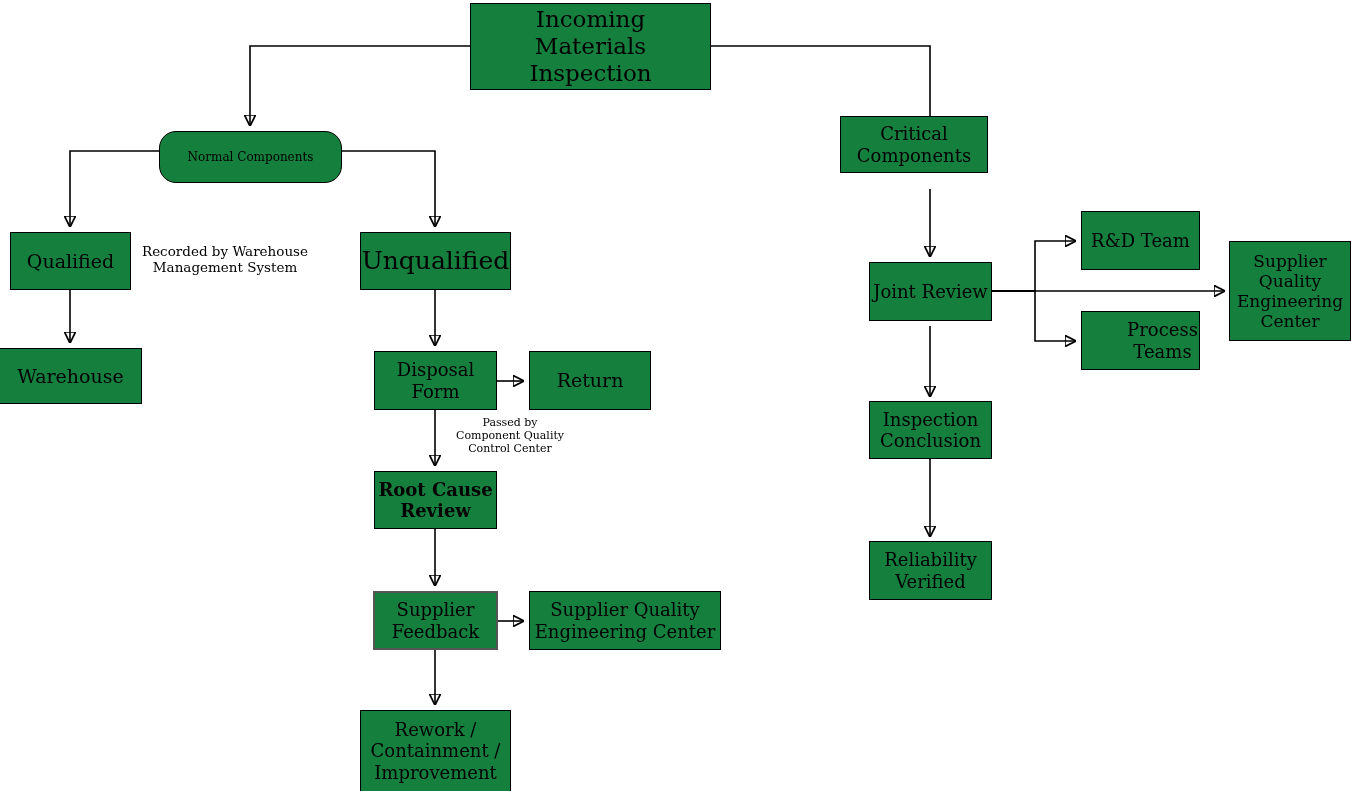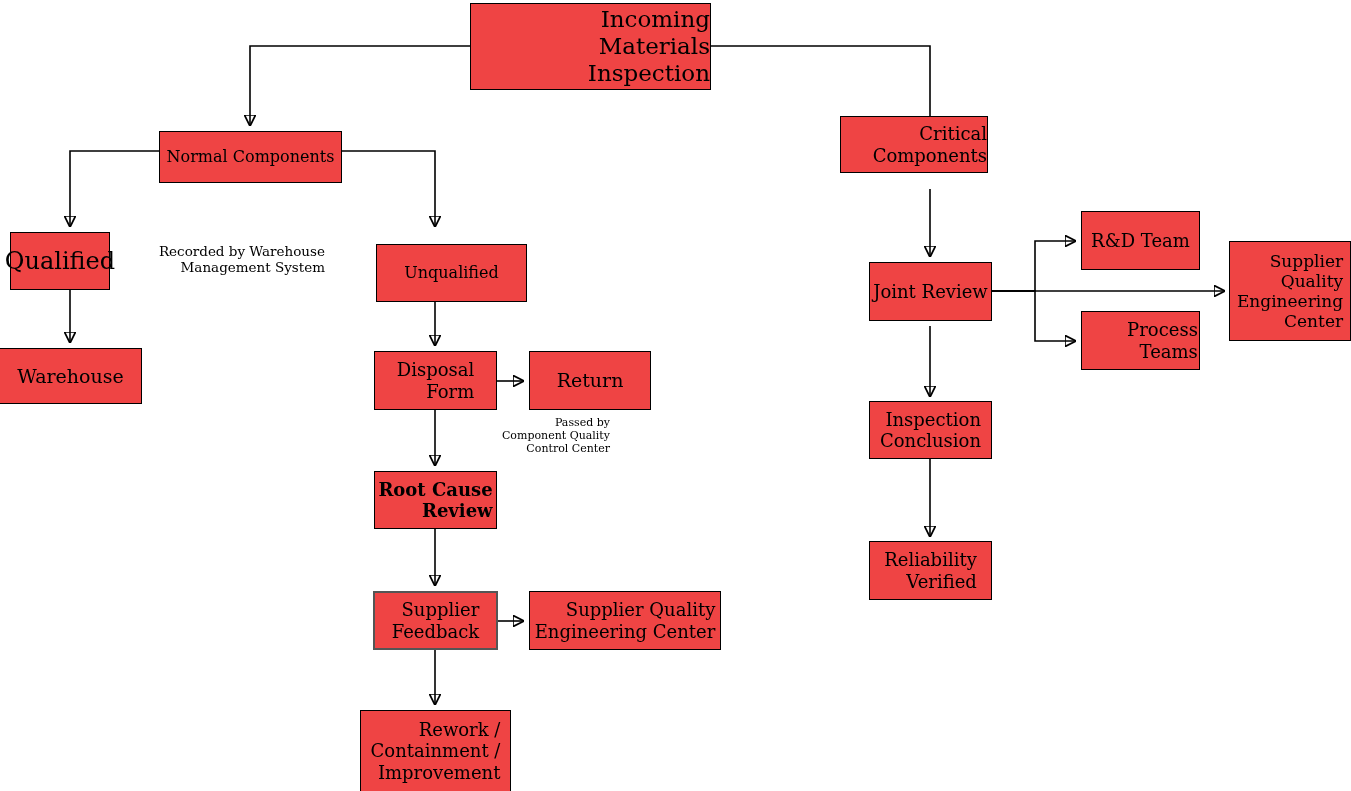--- a/index.html
+++ b/index.html
@@ -13,37 +13,37 @@
     width: 1351px;
     height: 791px;
     background: #ffffff;
     overflow: hidden;
     font-family: "DejaVu Serif", "Liberation Serif", serif;
   }
   .node {
     position: absolute;
     box-sizing: border-box;
     border: 1.6px solid #000000;
-    background: #ef4444;
+    background: #15803d;
     display: flex;
     align-items: center;
     justify-content: center;
-    text-align: right;
+    text-align: center;
     color: #000000;
     line-height: 1.18;
     white-space: pre-line;
     z-index: 3;
   }
   .node.emph {
     border-color: #555555;
     border-width: 2px;
   }
   .note {
     position: absolute;
-    text-align: right;
+    text-align: center;
     color: #000000;
     line-height: 1.2;
     white-space: pre-line;
     z-index: 2;
     font-family: "DejaVu Serif", "Liberation Serif", serif;
   }
   svg.edges {
     position: absolute;
     left: 0;
     top: 0;
@@ -101,29 +101,29 @@
     <path d="M 992 291 L 1224 291" marker-end="url(#arrow)"></path>
 
     <path d="M 930 326 L 930 396" marker-end="url(#arrow)"></path>
 
     <path d="M 930 459 L 930 536" marker-end="url(#arrow)"></path>
   </svg>
 
   <div class="node" style="left:470px; top:3px; width:241px; height:87px; font-size:23px;">Incoming
 Materials Inspection</div>
 
-  <div class="node" style="left:159px; top:131px; width:183px; height:52px; font-size:16px;">Normal Components</div>
+  <div class="node" style="left:159px; top:131px; width:183px; height:52px; font-size:12px;border-radius:17px;">Normal Components</div>
 
   <div class="node" style="left:840px; top:116px; width:148px; height:57px; font-size:18px;">Critical Components</div>
 
-  <div class="node" style="left:10px; top:232px; width:100px; height:58px; font-size:24px;">Qualified</div>
+  <div class="node" style="left:10px; top:232px; width:121px; height:58px; font-size:19px;">Qualified</div>
 
   <div class="node" style="left:-1px; top:348px; width:143px; height:56px; font-size:19px;">Warehouse</div>
 
-  <div class="node" style="left:360px; top:244px; width:151px; height:58px; font-size:16px;margin-left:16px;">Unqualified</div>
+  <div class="node" style="left:360px; top:232px; width:151px; height:58px; font-size:25px;">Unqualified</div>
 
   <div class="node" style="left:374px; top:351px; width:123px; height:59px; font-size:18px;">Disposal
 Form</div>
 
   <div class="node" style="left:529px; top:351px; width:122px; height:59px; font-size:19px;">Return</div>
 
   <div class="node" style="left:374px; top:471px; width:123px; height:58px; font-size:18px;font-weight:bold;">Root Cause
 Review</div>
 
   <div class="node emph" style="left:373px; top:591px; width:125px; height:59px; font-size:18px;">Supplier

